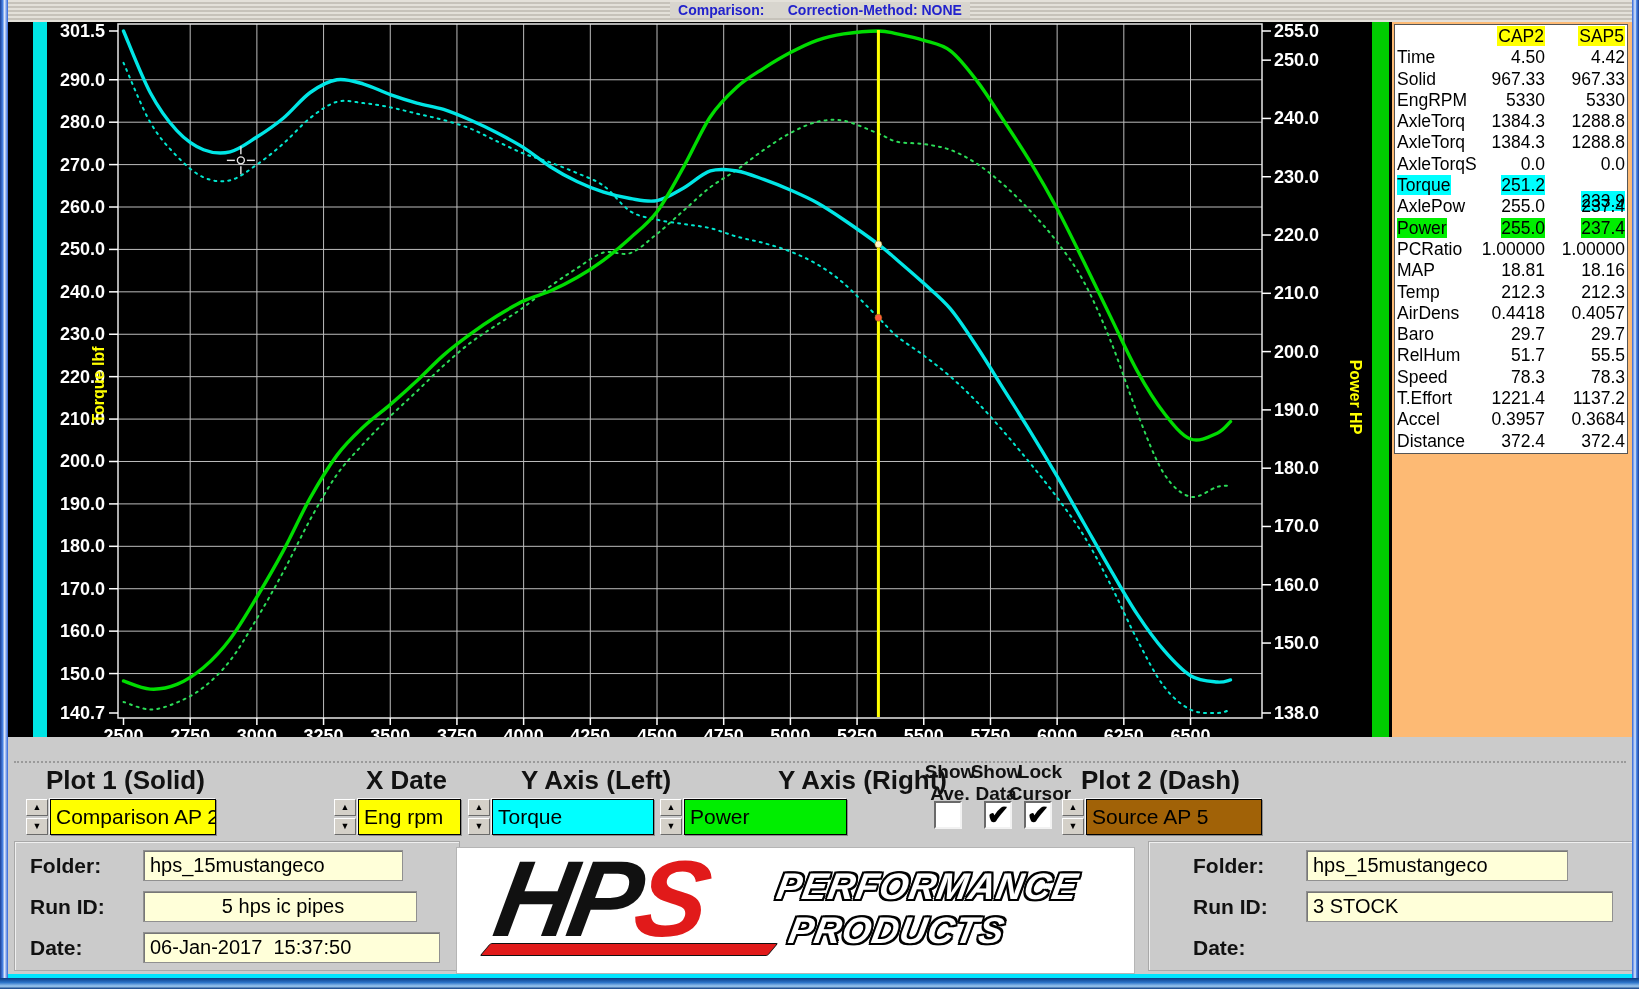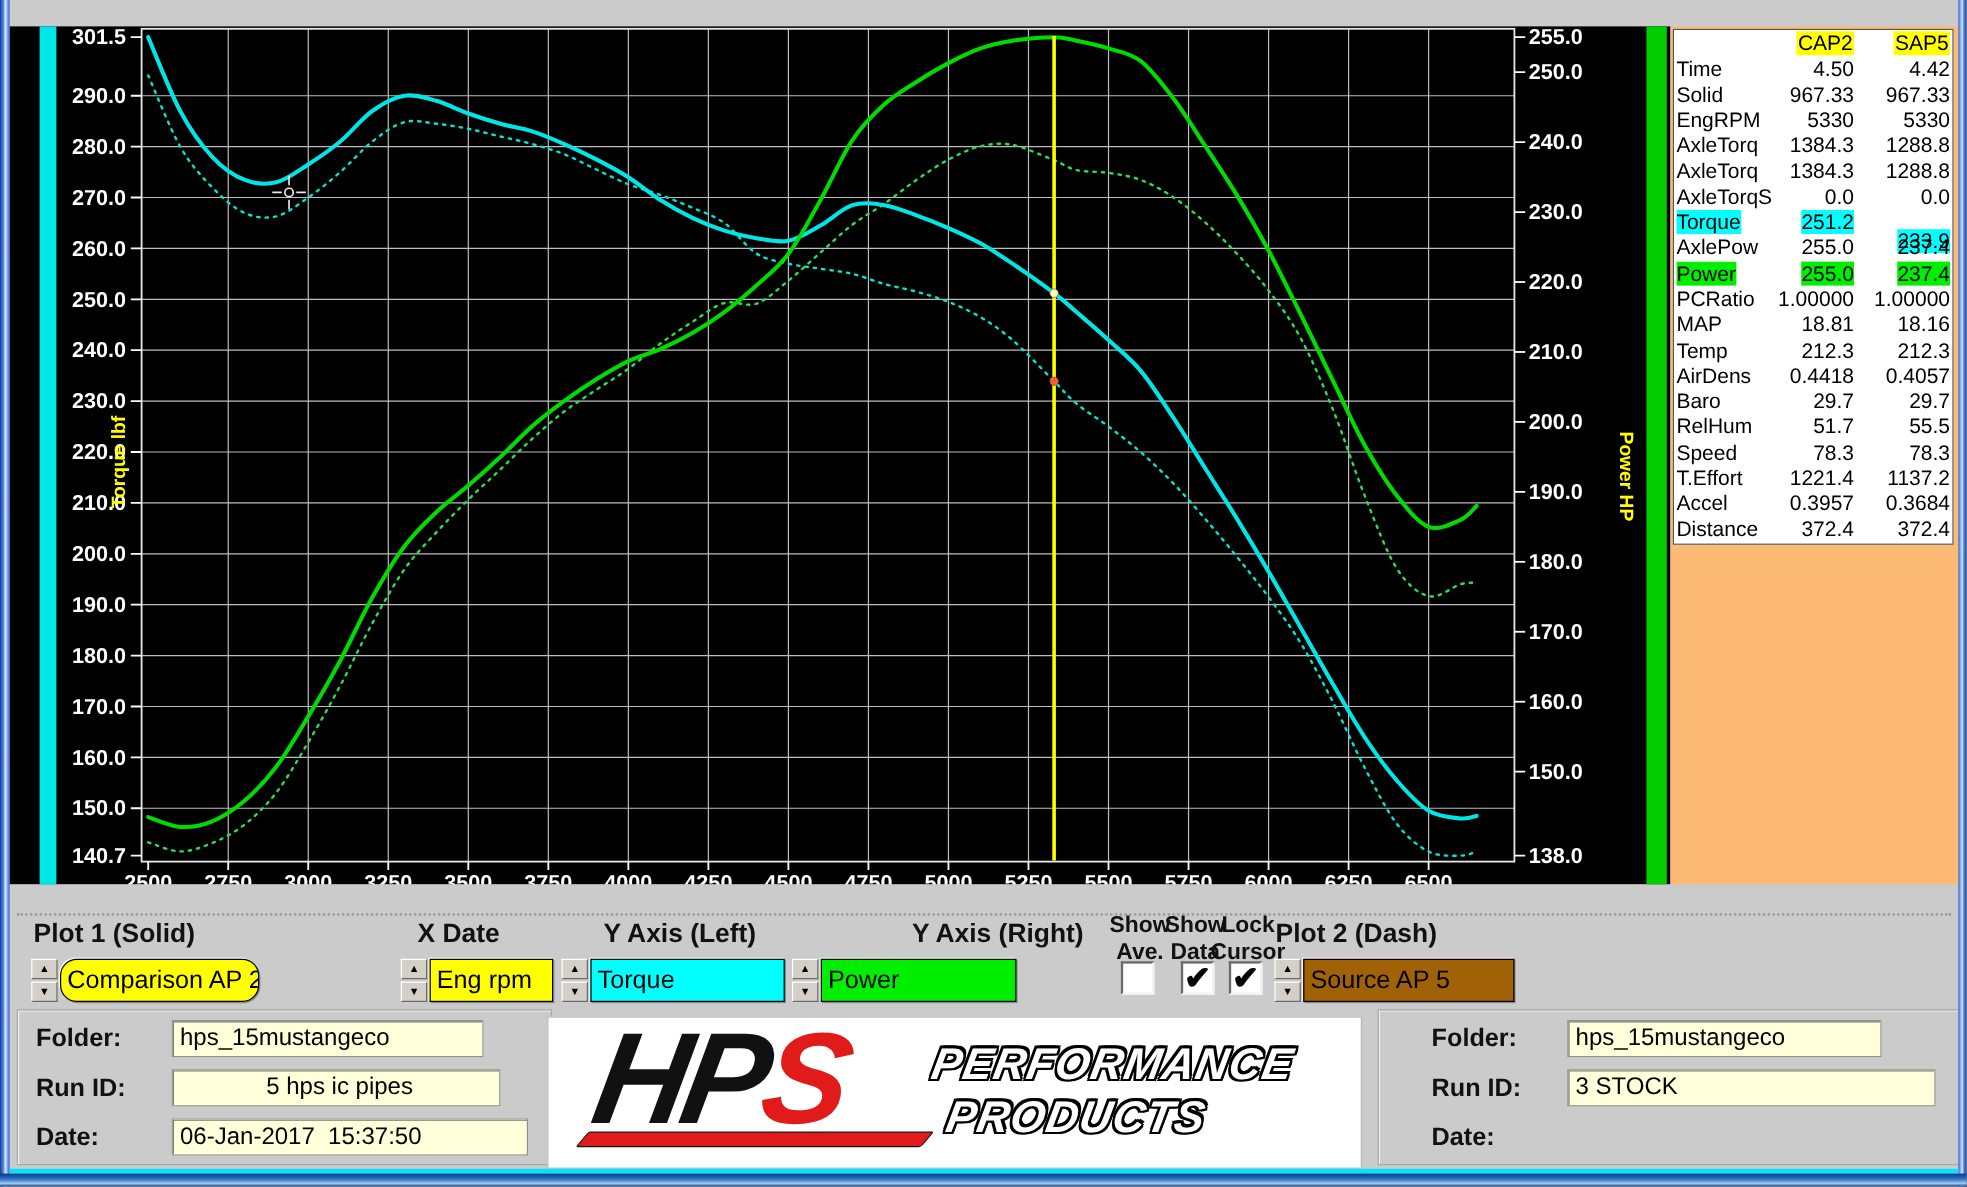--- a/index.html
+++ b/index.html
@@ -30,21 +30,21 @@
   .data-table{position:absolute;left:2px;top:2px;width:234px;border:1px solid #555;background:#fff;padding:1px 2px;}
   .t-row{display:grid;grid-template-columns:80px 1fr 80px;height:21.3px;line-height:21.3px;
     font-size:17.5px;color:#000;white-space:nowrap;}
   .t-label{overflow:hidden;}
   .t-v1,.t-v2{text-align:right;}
   .t-v1 span,.t-v2 span,.t-label span{display:inline-block;line-height:20px;}
   .t-head .t-v1 span,.t-head .t-v2 span{background:#ffff00;padding:0 1px;}
   
   .controls{position:absolute;left:8px;top:737px;width:1624px;height:237px;background:#cbcbcb;}
   .controls-divider{position:absolute;left:6px;top:24px;width:1612px;border-top:2px dotted #9a9a9a;}
-  .ctl-label{position:absolute;font-size:22px;font-weight:bold;color:#111;white-space:nowrap;}
+  .ctl-label{position:absolute;font-size:26px;font-weight:bold;color:#111;white-space:nowrap;margin-left:18px;}
   .cb-label{position:absolute;font-size:19px;font-weight:bold;color:#111;line-height:22px;text-align:center;white-space:pre;}
   .field{position:absolute;height:36px;border:1px solid #000;box-shadow:-1px -1px 0 #f5f5f5,1px 1px 0 #8a8a8a;
     font-size:21px;color:#000;line-height:34px;padding-left:5px;overflow:hidden;white-space:nowrap;}
   .spinner{position:absolute;width:22px;height:36px;}
   .spin-btn{position:absolute;left:0;width:22px;height:17px;background:#d4d0c8;
     border:1px solid;border-color:#fff #6a6a6a #6a6a6a #fff;font-size:9px;line-height:15px;text-align:center;color:#000;cursor:default;}
   .spin-up{top:0;} .spin-down{top:19px;}
   .checkbox{position:absolute;width:28px;height:28px;background:#fff;
     border:2px solid;border-color:#6a6a6a #f2f2f2 #f2f2f2 #6a6a6a;text-align:center;}
   .checkbox .check{font-size:27px;font-weight:bold;line-height:24px;color:#000;}
@@ -64,20 +64,23 @@
     white-space:nowrap;letter-spacing:1px;
     text-shadow:-2px 0 #000,2px 0 #000,0 -2px #000,0 2px #000,-2px -2px #000,2px 2px #000,-2px 2px #000,2px -2px #000;}
   .logo-l1{left:320px;top:18px;font-size:37px;}
   .logo-l2{left:332px;top:62px;font-size:37px;}
 </style>
 </head>
 <body>
 
 <div id="window">
 
+  <div class="titlebar">
+    <span class="titlebar-text">Comparison:      Correction-Method: NONE</span>
+  </div>
 
   <div class="chart-region"></div>
   <div class="accent-cyan"></div>
   <div class="accent-green"></div>
   <svg id="chart" width="1384" height="715" viewBox="8 22 1384 715">
       <defs>
         <clipPath id="plotclip">
           <rect x="118" y="24" width="1144" height="694"></rect>
         </clipPath>
       </defs>
@@ -329,21 +332,21 @@
   </div>
 
   <div class="controls">
     <div class="controls-divider"></div>
 
     <div class="ctl-label" style="left:20px;top:28px;">Plot 1 (Solid)</div>
     <div class="spinner" style="left:18px;top:62px;">
       <div class="spin-btn spin-up">▲</div>
       <div class="spin-btn spin-down">▼</div>
     </div>
-    <div class="field" style="left: 42px; top: 62px; width: 166px; background: rgb(255, 255, 0); border-radius: 14px;" id="f-plot1">Comparison AP 2</div>
+    <div class="field" style="left: 42px; top: 62px; width: 166px; background: rgb(255, 255, 0);" id="f-plot1">Comparison AP 2</div>
 
     <div class="ctl-label" style="left:340px;top:28px;">X Date</div>
     <div class="spinner" style="left:326px;top:62px;">
       <div class="spin-btn spin-up">▲</div>
       <div class="spin-btn spin-down">▼</div>
     </div>
     <div class="field" style="left: 350px; top: 62px; width: 103px; background: rgb(255, 255, 0);" id="f-xaxis">Eng rpm</div>
 
     <div class="ctl-label" style="left:495px;top:28px;">Y Axis (Left)</div>
     <div class="spinner" style="left:460px;top:62px;">

